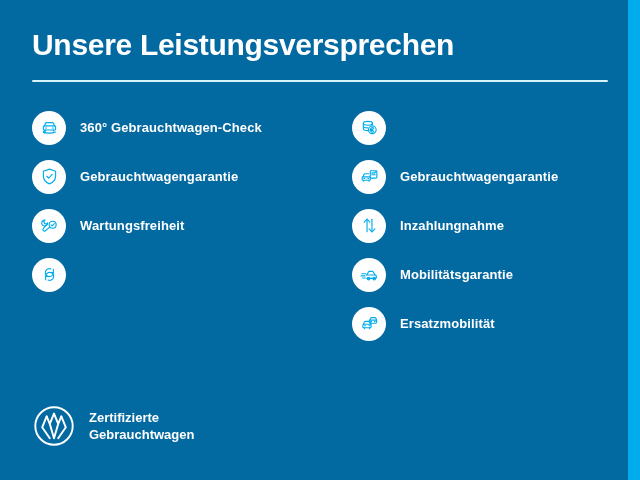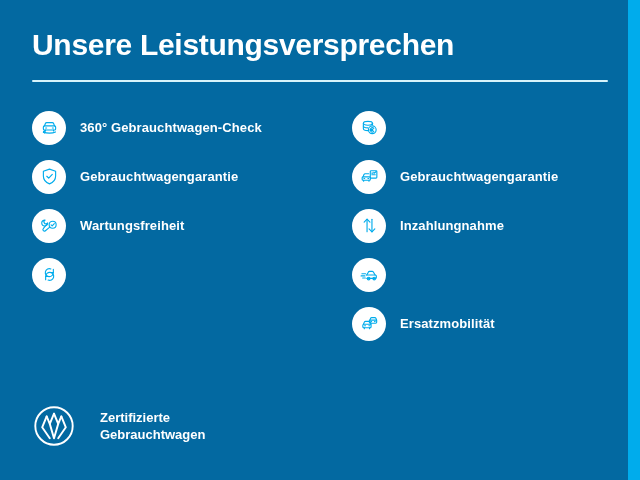--- a/index.html
+++ b/index.html
@@ -86,21 +86,20 @@
     white-space: nowrap;
   }
 
   
   .brand {
     position: absolute;
     left: 32px;
     bottom: 32px;
     display: flex;
     align-items: center;
-    gap: 11px;
   }
   .brand-logo {
     flex: 0 0 44px;
     width: 44px;
     height: 44px;
   }
   .brand-logo svg {
     display: block;
     width: 44px;
     height: 44px;
@@ -228,20 +227,21 @@
       <div class="benefit">
         <span class="benefit-icon">
           <svg viewBox="0 0 24 24" fill="none" stroke="#00ACEC" stroke-width="1.3" stroke-linecap="round" stroke-linejoin="round">
             <path d="M8.9 12.6l1.7-3.3a1.6 1.6 0 0 1 1.4-.9h3.1a1.6 1.6 0 0 1 1.3.7l2 3.5"></path>
             <path d="M8.4 12.6h10.2a1.2 1.2 0 0 1 1.2 1.2v1.5a1.1 1.1 0 0 1-1.1 1.1H8.9"></path>
             <circle cx="11" cy="16.6" r="1.5"></circle>
             <circle cx="17.4" cy="16.6" r="1.5"></circle>
             <path d="M3.3 11.2h4.2M2.4 13.6h4.3M4.2 16h3.1"></path>
           </svg>
         </span>
+        <span class="benefit-label">Mobilitätsgarantie</span>
       </div>
 
       <div class="benefit">
         <span class="benefit-icon">
           <svg viewBox="0 0 24 24" fill="none" stroke="#00ACEC" stroke-width="1.3" stroke-linecap="round" stroke-linejoin="round">
             <path d="M12.4 8.2l.9-2.1a1.3 1.3 0 0 1 1.2-.8h3.6a1.3 1.3 0 0 1 1.2.8l.9 2.1"></path>
             <rect x="11.8" y="8.2" width="8.4" height="3.5" rx="1"></rect>
             <path d="M13.6 9.8h.8M17.7 9.8h.8"></path>
             <path d="M5.1 12.8l1-2.4a1.4 1.4 0 0 1 1.3-.9h4.2a1.4 1.4 0 0 1 1.3.9l1 2.4"></path>
             <rect x="4.4" y="12.8" width="9.4" height="4" rx="1.1"></rect>

